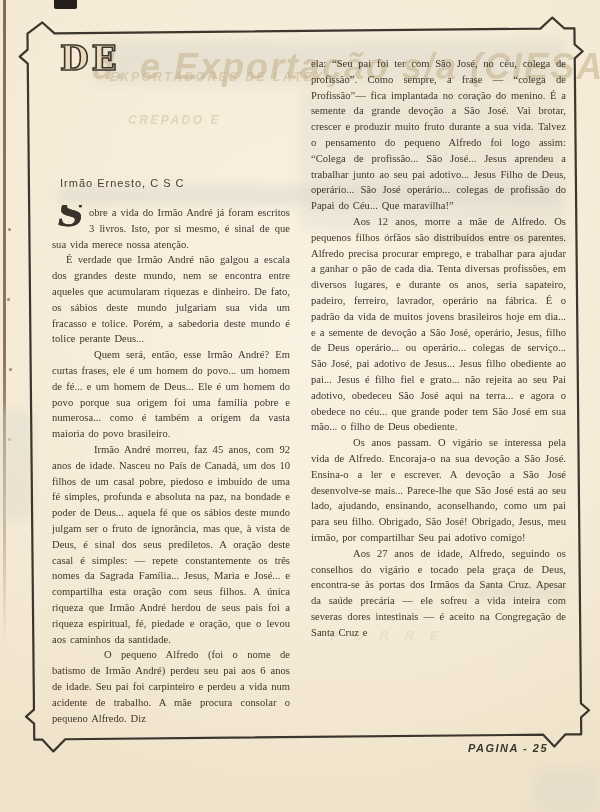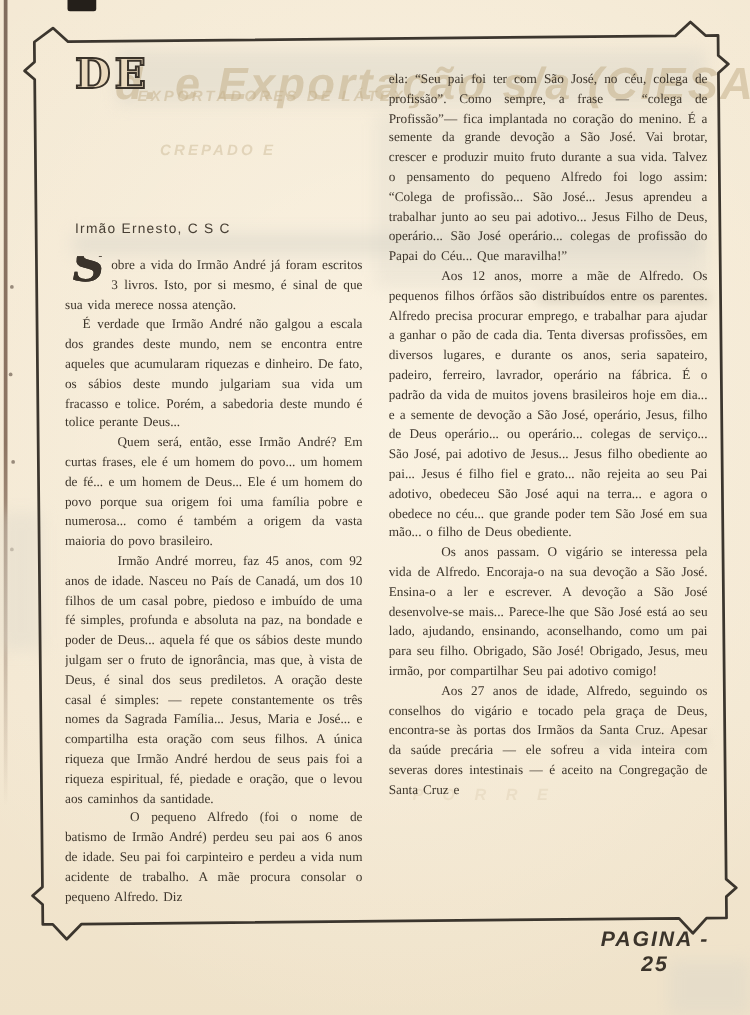--- a/index.html
+++ b/index.html
@@ -48,23 +48,23 @@
   .col-left{left:52px;top:205px;width:238px;height:530px;}
   .col-right{left:311px;top:56px;width:255px;height:652px;}
   .col p{margin:0;}
   .indent-sm{text-indent:14px;}
   .indent{text-indent:42px;}
   .indent-lg{text-indent:52px;}
   .dropcap{float:left;font-family:"DejaVu Serif",serif;font-weight:bold;font-style:italic;
     font-size:36px;line-height:22px;height:20px;margin:-3px 5px 0 6px;color:#3a332b;
     text-shadow:0 0 .5px #3a332b;}
   
-  .page-number{position:absolute;left:468px;top:742px;width:112px;text-align:center;
+  .page-number{position:absolute;left:468px;top:742px;width:112px;text-align:left;
     font-family:"Liberation Sans",sans-serif;font-style:italic;font-weight:bold;
-    font-size:17px;letter-spacing:1.5px;color:#3b342b;}
+    font-size:11px;letter-spacing:1.5px;color:#3b342b;}
 </style>
 </head>
 <body>
 
 <div class="page">
 
   <div class="spine-edge"></div>
   <div class="top-tab"></div>
   <div class="speck" style="left:8px;top:228px;"></div>
   <div class="speck" style="left:7px;top:298px;"></div>

